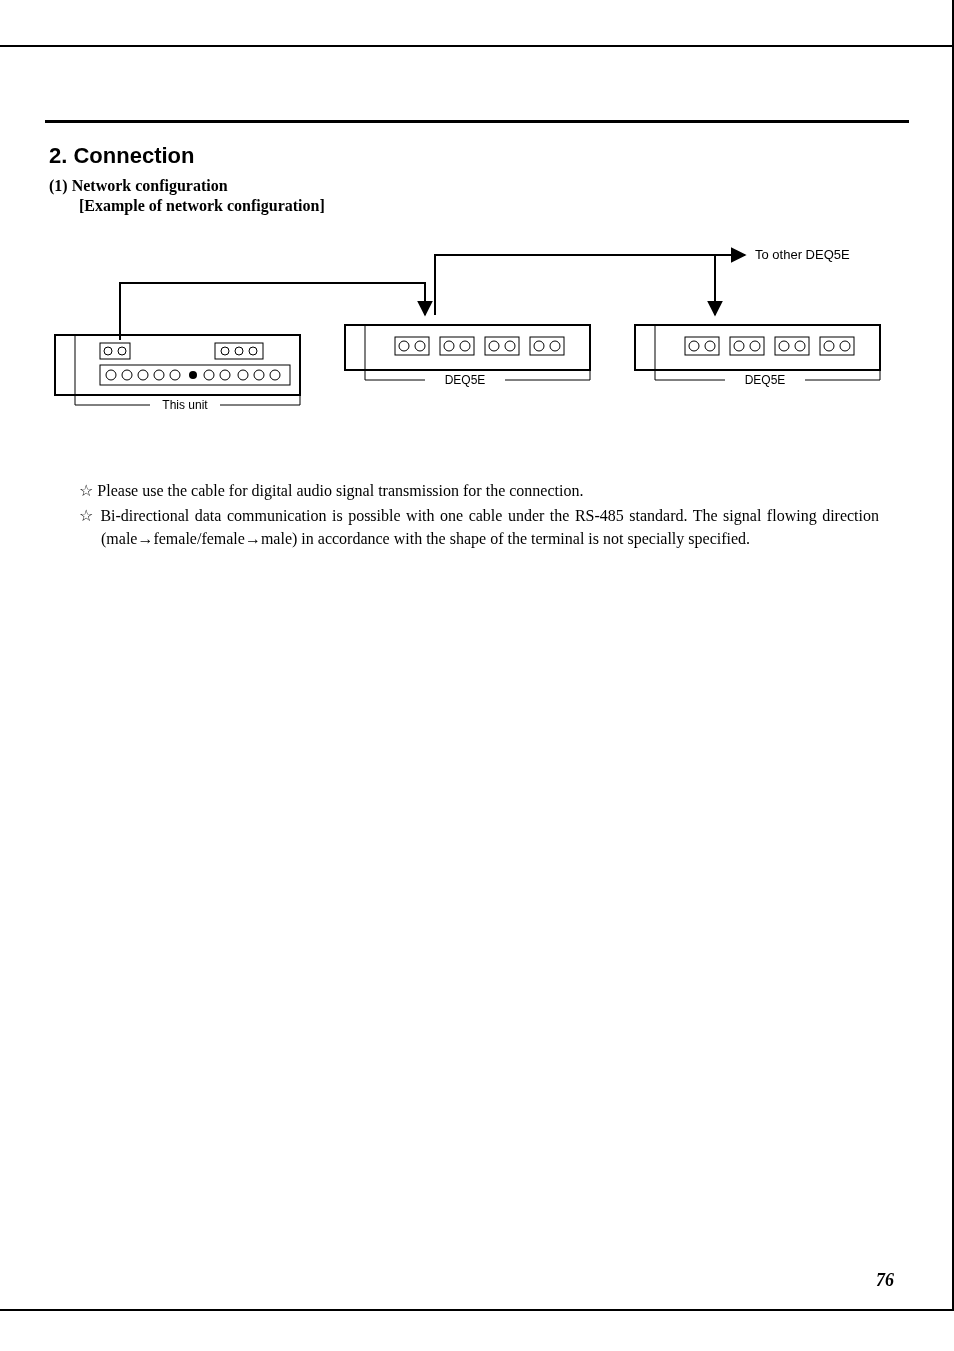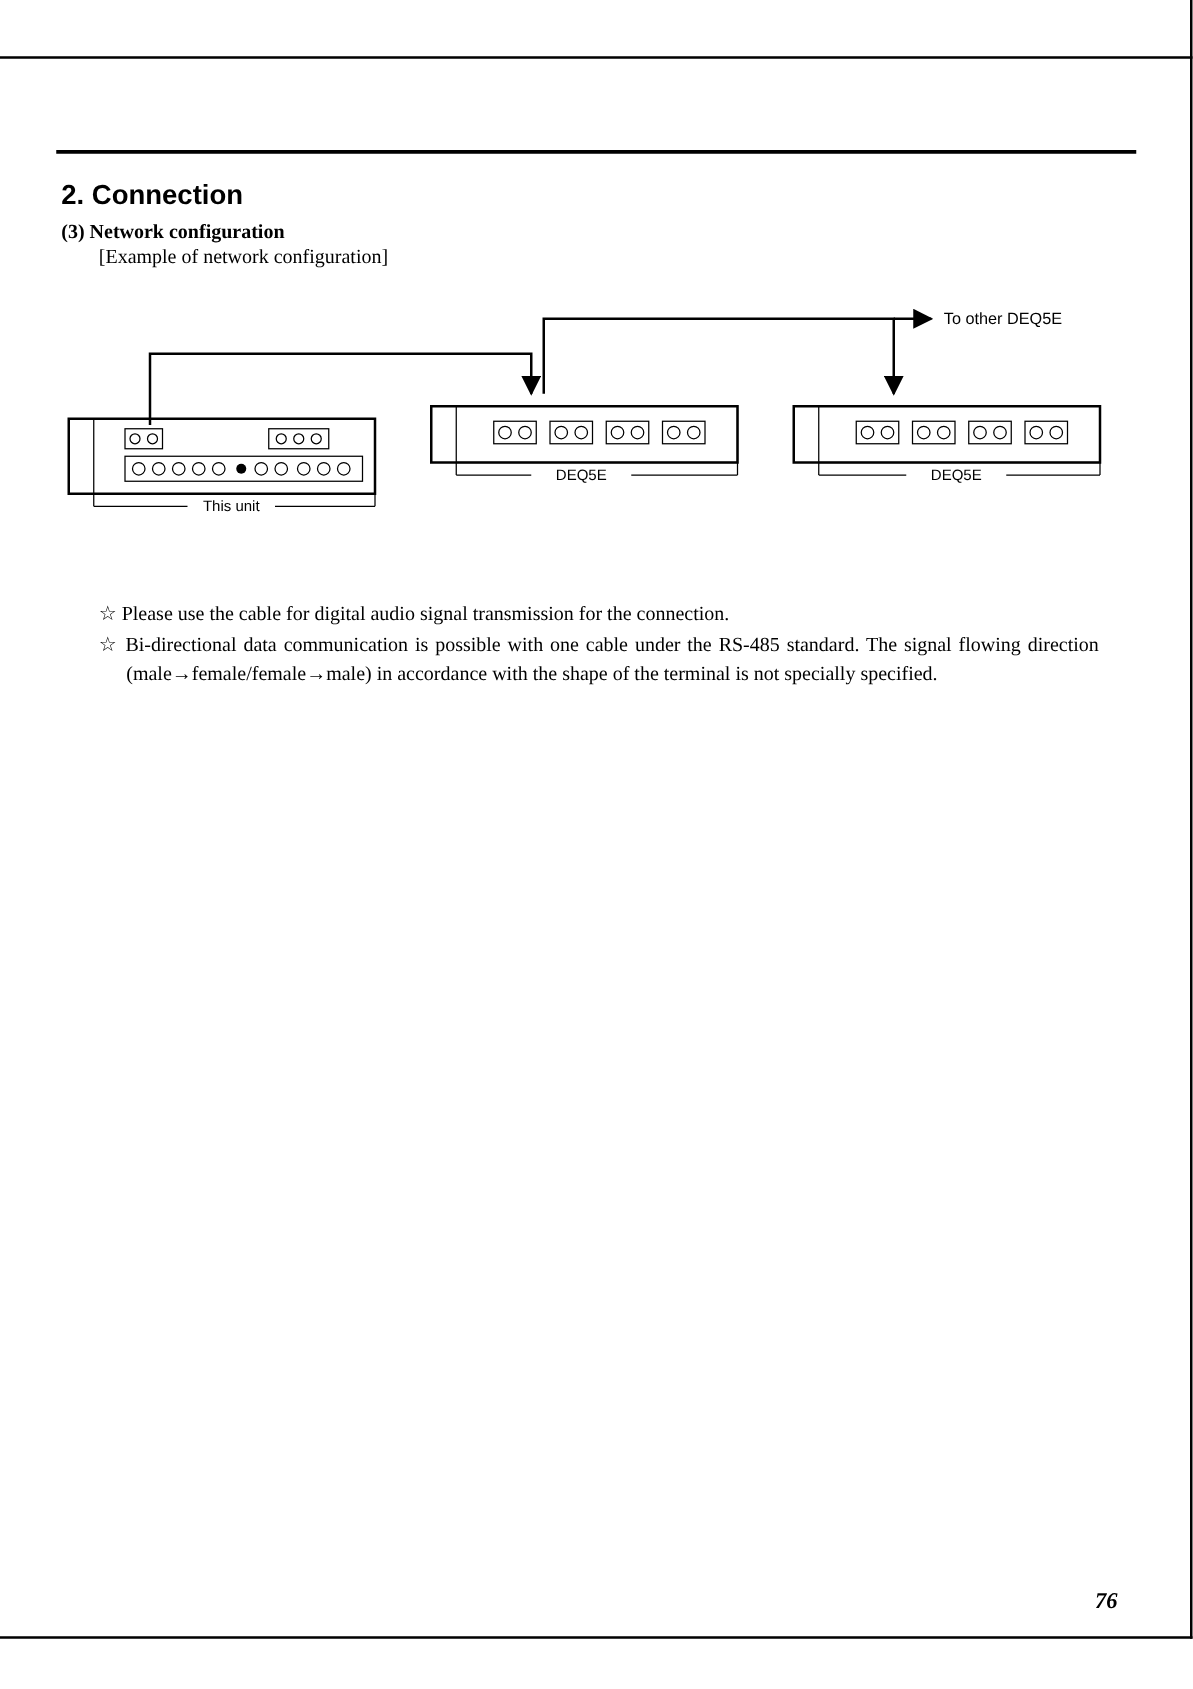--- a/index.html
+++ b/index.html
@@ -50,21 +50,21 @@
     font-weight: bold;
     font-size: 22px;
     margin: 0 0 8px 4px;
   }
   .subhead {
     font-weight: bold;
     font-size: 16px;
     margin: 2px 0 2px 4px;
   }
   .subhead2 {
-    font-weight: normal;
+    font-weight: bold;
     font-size: 16px;
     margin: 0 0 10px 34px;
   }
   .diagram-wrap {
     margin: 6px 0 40px 0;
   }
   .body-text {
     font-size: 16px;
     line-height: 1.45;
     margin: 0 30px 14px 34px;
@@ -100,21 +100,21 @@
 
 <div class="page">
   <div class="outer-rule"></div>
   <div class="right-rule"></div>
   <div class="bottom-rule"></div>
 
   <hr class="hr-heavy">
 
   <h2 class="section-title">2.  Connection</h2>
 
-  <div class="subhead">(3)  Network configuration</div>
+  <div class="subhead">(1)  Network configuration</div>
   <div class="subhead2">[Example of network configuration]</div>
 
   <div class="diagram-wrap">
     <svg viewBox="0 0 880 210" width="880" height="210">
 
       <defs>
         <marker id="arrow" viewBox="0 0 10 10" refX="9" refY="5" markerWidth="8" markerHeight="8" orient="auto-start-reverse">
           <path d="M 0 0 L 10 5 L 0 10 z" fill="#000"></path>
         </marker>
       </defs>

